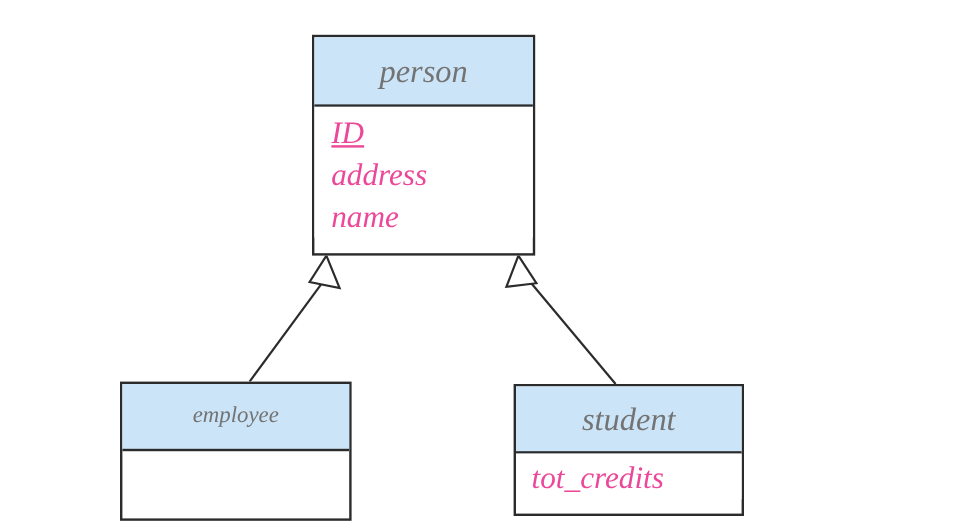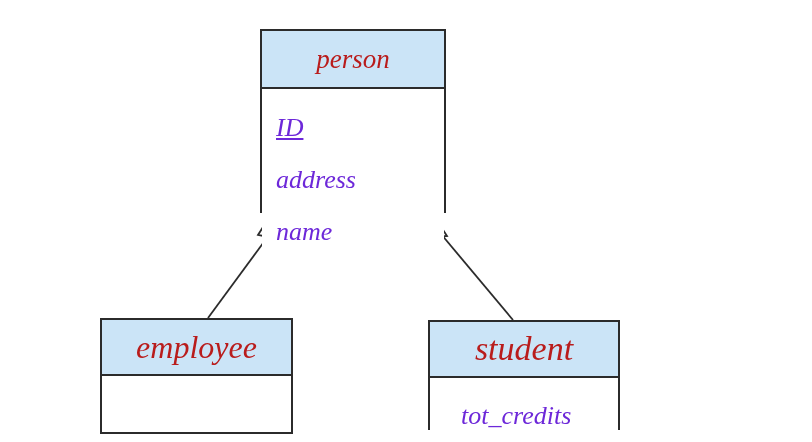--- a/index.html
+++ b/index.html
@@ -32,34 +32,33 @@
     border: 2px solid #2b2b2b;
     background: #ffffff;
     z-index: 2;
   }
   .entity-header {
     box-sizing: border-box;
     background: #cbe4f7;
     border-bottom: 2px solid #2b2b2b;
     text-align: center;
     font-style: italic;
-    color: #b91c1c;
+    color: #737373;
     white-space: nowrap;
     overflow: hidden;
   }
   .entity-attrs {
     box-sizing: border-box;
     background: #ffffff;
   }
   .attr {
     font-style: italic;
-    color: #6d28d9;
+    color: #ec4899;
     white-space: nowrap;
     overflow: hidden;
-    margin-top: 17px;
   }
   .attr.key {
     text-decoration: underline;
     text-underline-offset: 2px;
   }
 
   
   #entity-person {
     left: 260px;
     top: 29px;
@@ -82,44 +81,44 @@
   
   #entity-employee {
     left: 100px;
     top: 318px;
     width: 193px;
     height: 116px;
   }
   #entity-employee .entity-header {
     height: 56px;
     line-height: 54px;
-    font-size: 32px;
+    font-size: 19px;
   }
   #entity-employee .entity-attrs {
     padding: 6px 0 0 12px;
   }
   #entity-employee .attr {
     font-size: 26px;
     line-height: 34px;
   }
 
   
   #entity-student {
     left: 428px;
     top: 320px;
     width: 192px;
     height: 110px;
   }
   #entity-student .entity-header {
     height: 56px;
     line-height: 54px;
-    font-size: 34px;
+    font-size: 27px;
   }
   #entity-student .entity-attrs {
-    padding: 4px 0 0 31px;
+    padding: 4px 0 0 13px;
   }
   #entity-student .attr {
     font-size: 26px;
     line-height: 34px;
   }
 </style>
 </head>
 <body>
 
 <div id="canvas">

